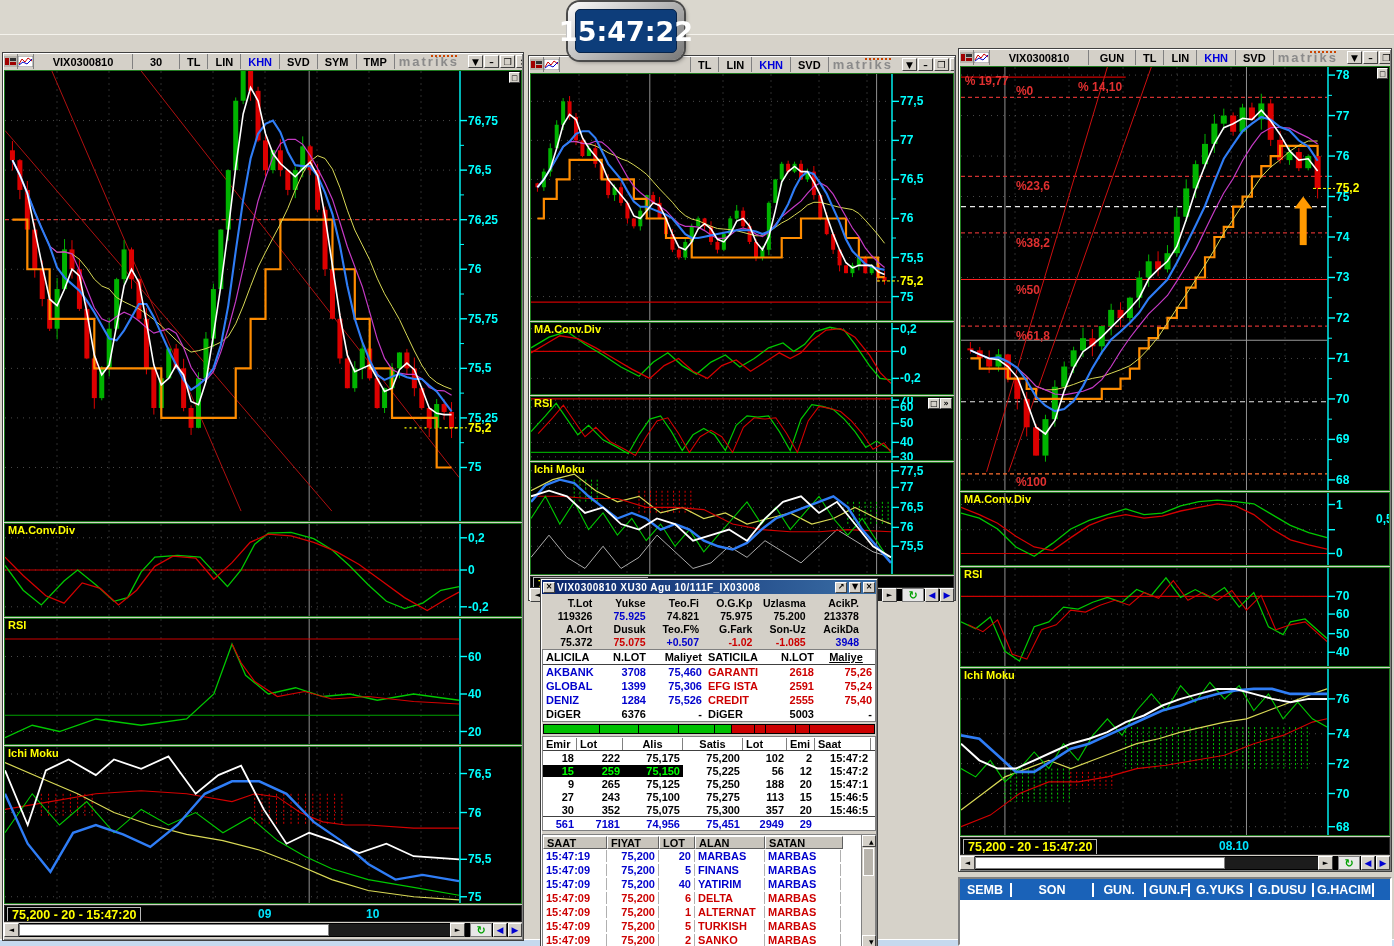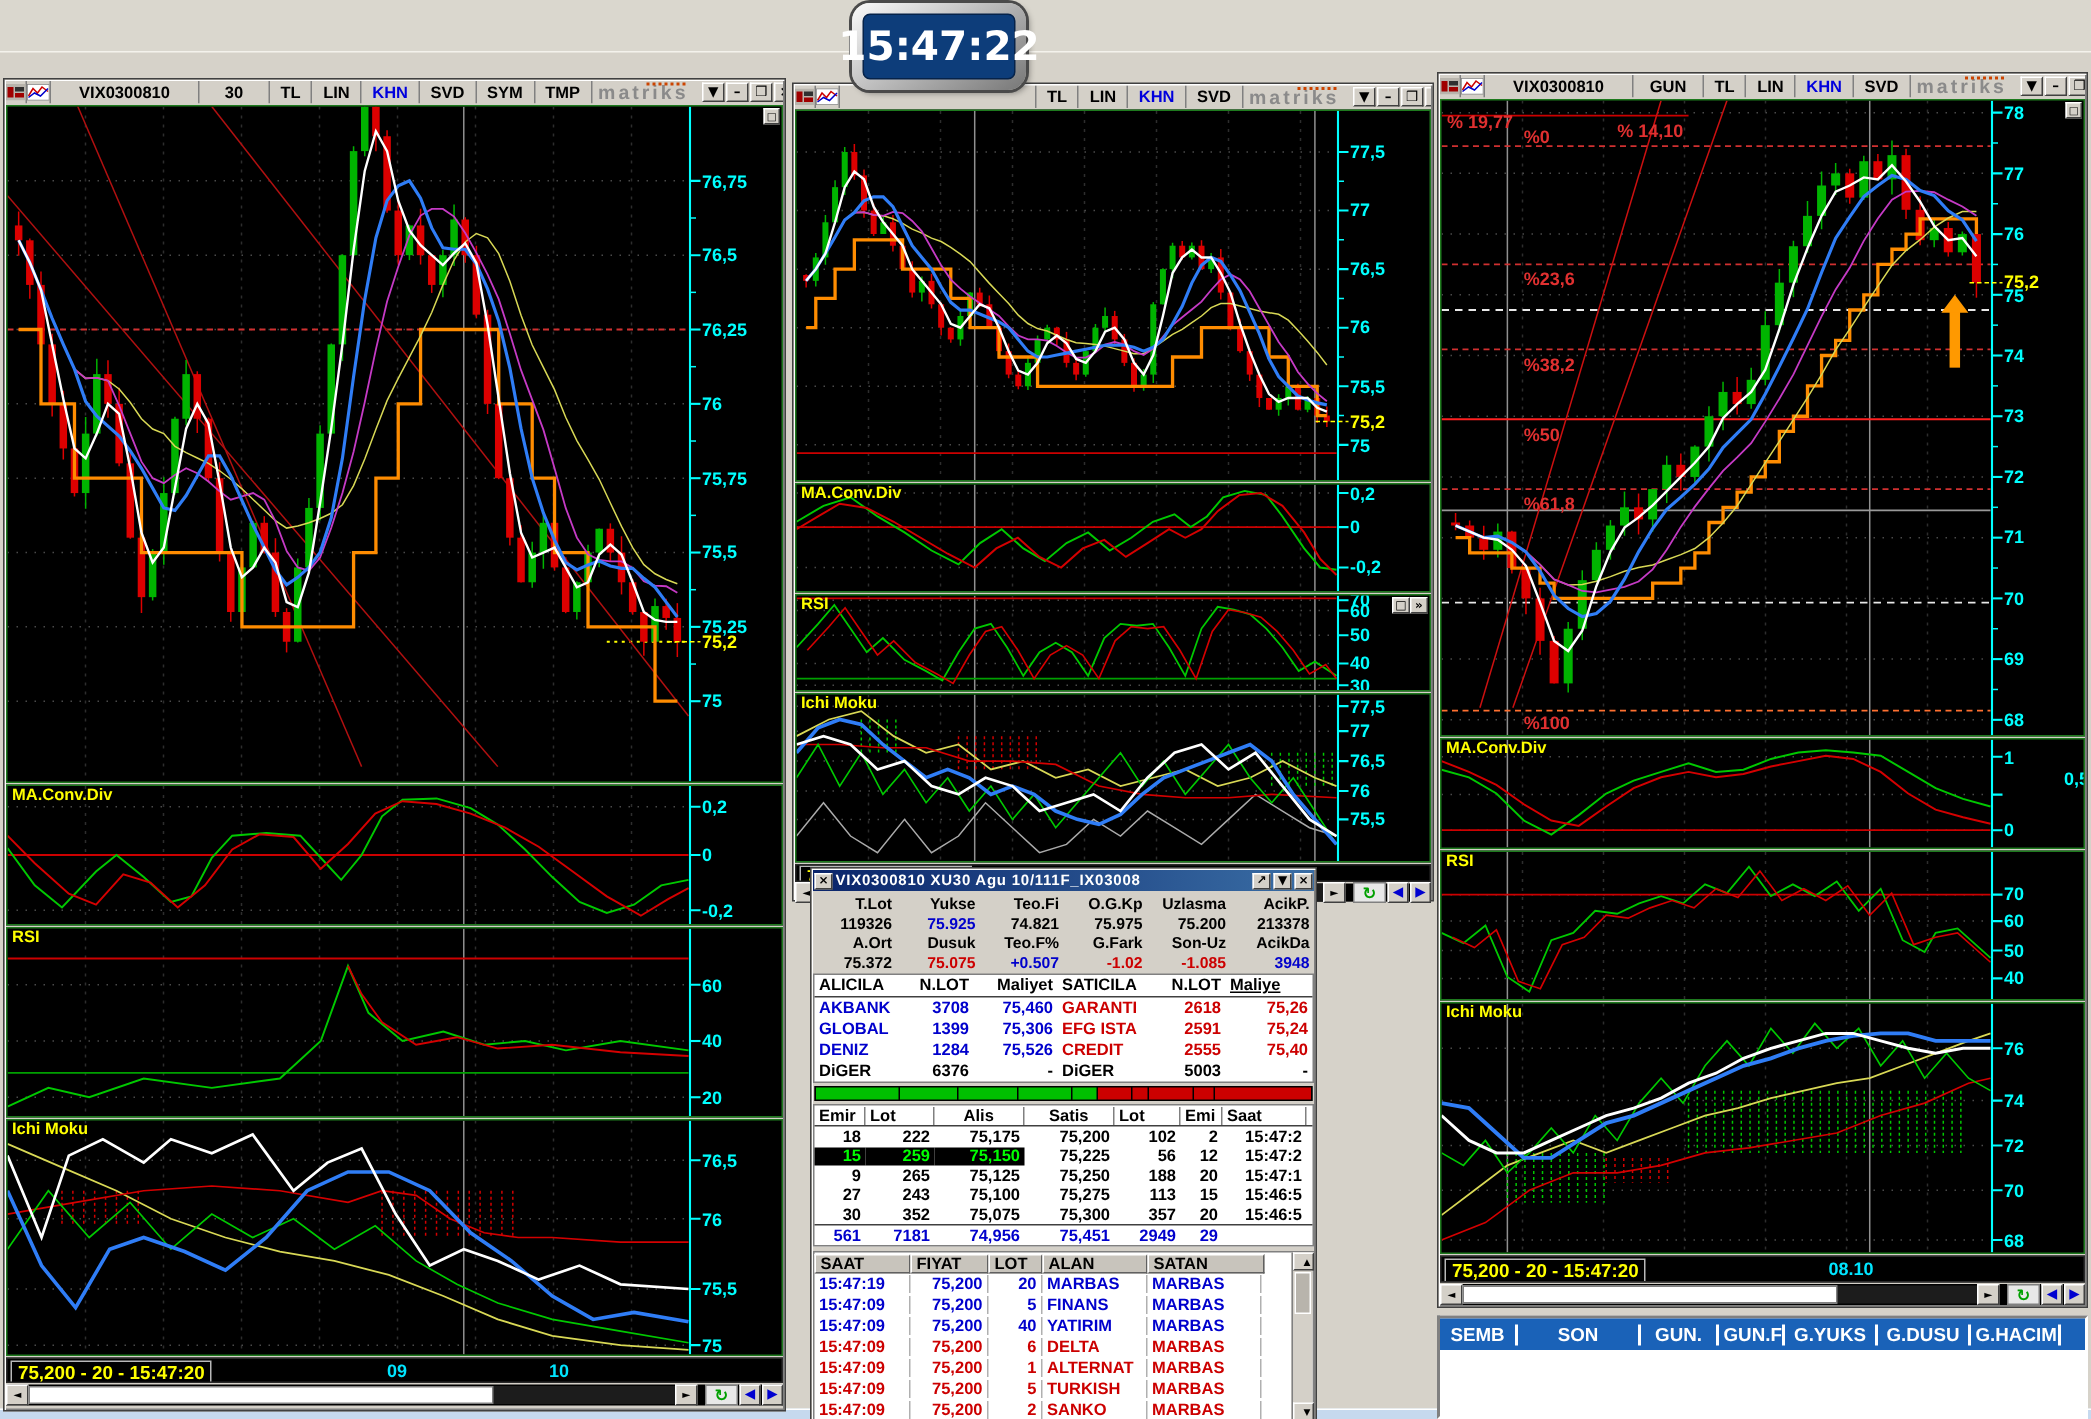--- a/index.html
+++ b/index.html
@@ -62,21 +62,21 @@
       box-shadow:inset 1px 1px 0 #fff, inset -1px -1px 0 #808080;z-index:10;box-sizing:border-box;padding:1px;}
   .dw-title{height:14px;background:linear-gradient(90deg,#0a246a,#3a6ea5);display:flex;align-items:center;gap:2px;padding:0 1px;}
   .dw-title .txt{color:#fff;font:bold 10px "Liberation Sans",sans-serif;white-space:nowrap;overflow:hidden;flex:1;letter-spacing:.5px;}
   .dw-btn{width:12px;height:11px;background:#d4d0c8;border:1px solid;border-color:#fff #404040 #404040 #fff;
           font:bold 8px "DejaVu Sans",sans-serif;line-height:8px;text-align:center;padding:0;flex:none;}
   .sec{box-sizing:border-box;}
   .trow{display:flex;align-items:center;}
   .tcell{overflow:hidden;white-space:nowrap;box-sizing:border-box;padding:0 3px;}
   .c-k{color:#000}.c-b{color:#0000cc}.c-r{color:#cc0000}
   .hlcell{background:#000;color:#00ff00 !important;}
-  .stats{background:#d4d0c8;font:bold 10.5px "Liberation Sans",sans-serif;padding:2px 0 1px 0;border-bottom:1px solid #808080;}
+  .stats{background:#d4d0c8;font:bold 10.5px "Liberation Sans",sans-serif;padding:2px 14px 1px 0;border-bottom:1px solid #808080;}
   .stats .trow{height:13px;}
   .stats .tcell{flex:1;text-align:right;}
   .brokers{background:#fff;font:bold 11px "Liberation Sans",sans-serif;border:1px solid #808080;border-top:none;}
   .brokers .trow{height:14px;}
   .brokers .hdr{border-bottom:1px solid #404040;}
   .ratio{display:flex;height:8px;margin:2px 1px;border:1px solid #000;background:#000;gap:1px;}
   .ratio span{height:100%;}
   .depth{background:#fff;font:bold 11px "Liberation Sans",sans-serif;border:1px solid #808080;}
   .depth .trow{height:13px;}
   .depth .hdr{border-bottom:1px solid #404040;}
@@ -1175,21 +1175,21 @@
         <span class="tcell c-b">3948</span>
       </div>
     </div>
   <div class="brokers sec" id="dw-brokers">
       <div class="trow hdr">
         <span class="tcell c-k" style="width: 62px; text-align: left;">ALICILA</span>
         <span class="tcell c-k" style="width: 44px; text-align: right;">N.LOT</span>
         <span class="tcell c-k" style="width: 56px; text-align: right;">Maliyet</span>
         <span class="tcell c-k" style="width: 66px; text-align: left;">SATICILA</span>
         <span class="tcell c-k" style="width: 46px; text-align: right;">N.LOT</span>
-        <span class="tcell c-k" style="width: 58px; text-align: left; text-decoration: underline;">Maliye</span>
+        <span class="tcell c-k" style="width: 58px; text-align: center; text-decoration: underline;">Maliye</span>
       </div>
       <div class="trow">
         <span class="tcell c-b" style="width: 62px; text-align: left;">AKBANK</span>
         <span class="tcell c-b" style="width: 44px; text-align: right;">3708</span>
         <span class="tcell c-b" style="width: 56px; text-align: right;">75,460</span>
         <span class="tcell c-r" style="width: 66px; text-align: left;">GARANTI</span>
         <span class="tcell c-r" style="width: 46px; text-align: right;">2618</span>
         <span class="tcell c-r" style="width: 58px; text-align: right;">75,26</span>
       </div>
       <div class="trow">

